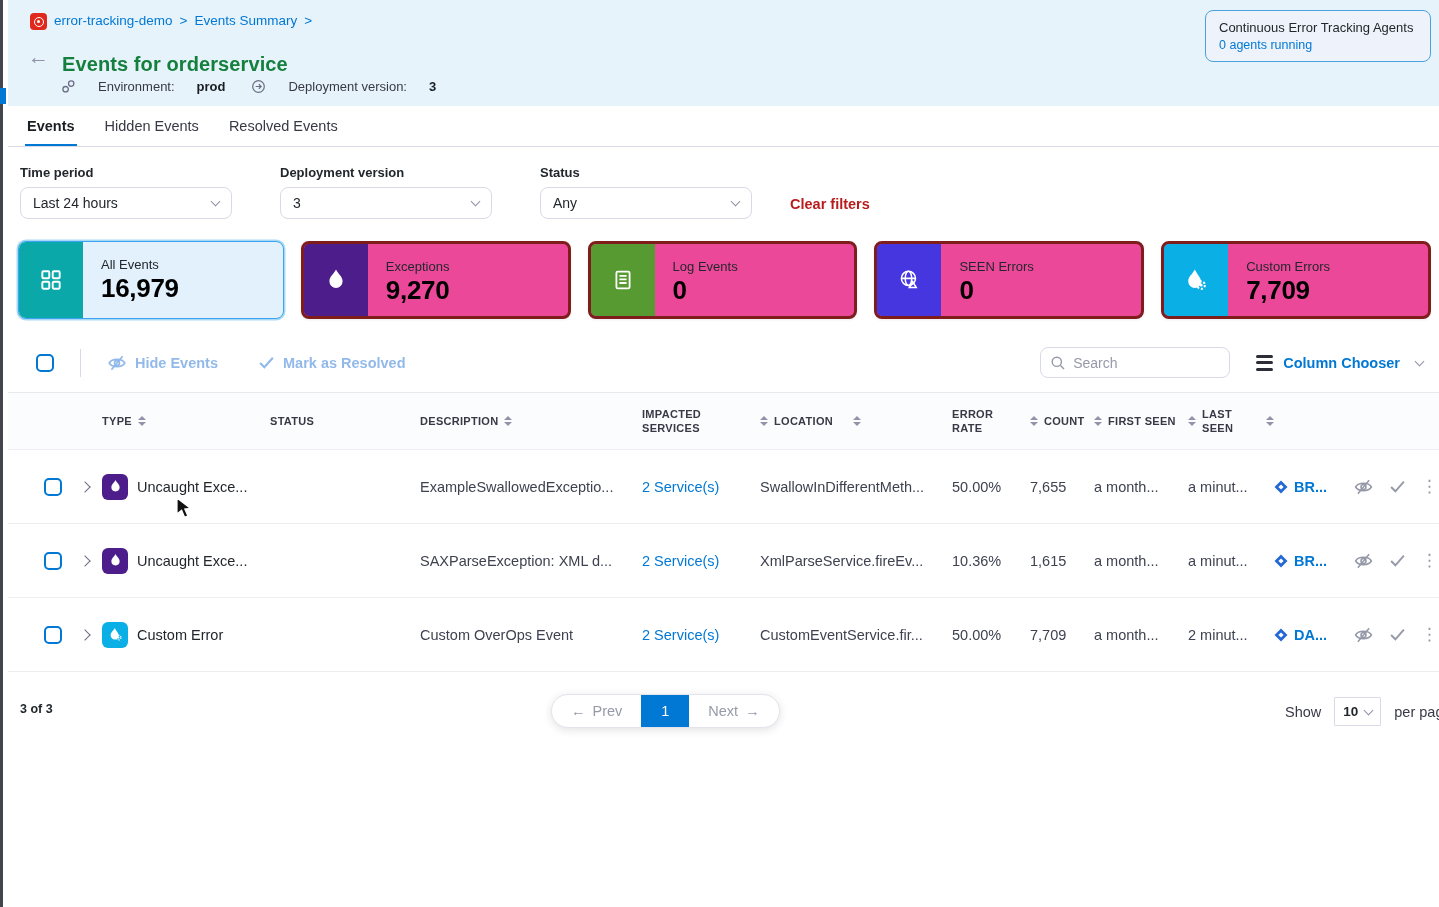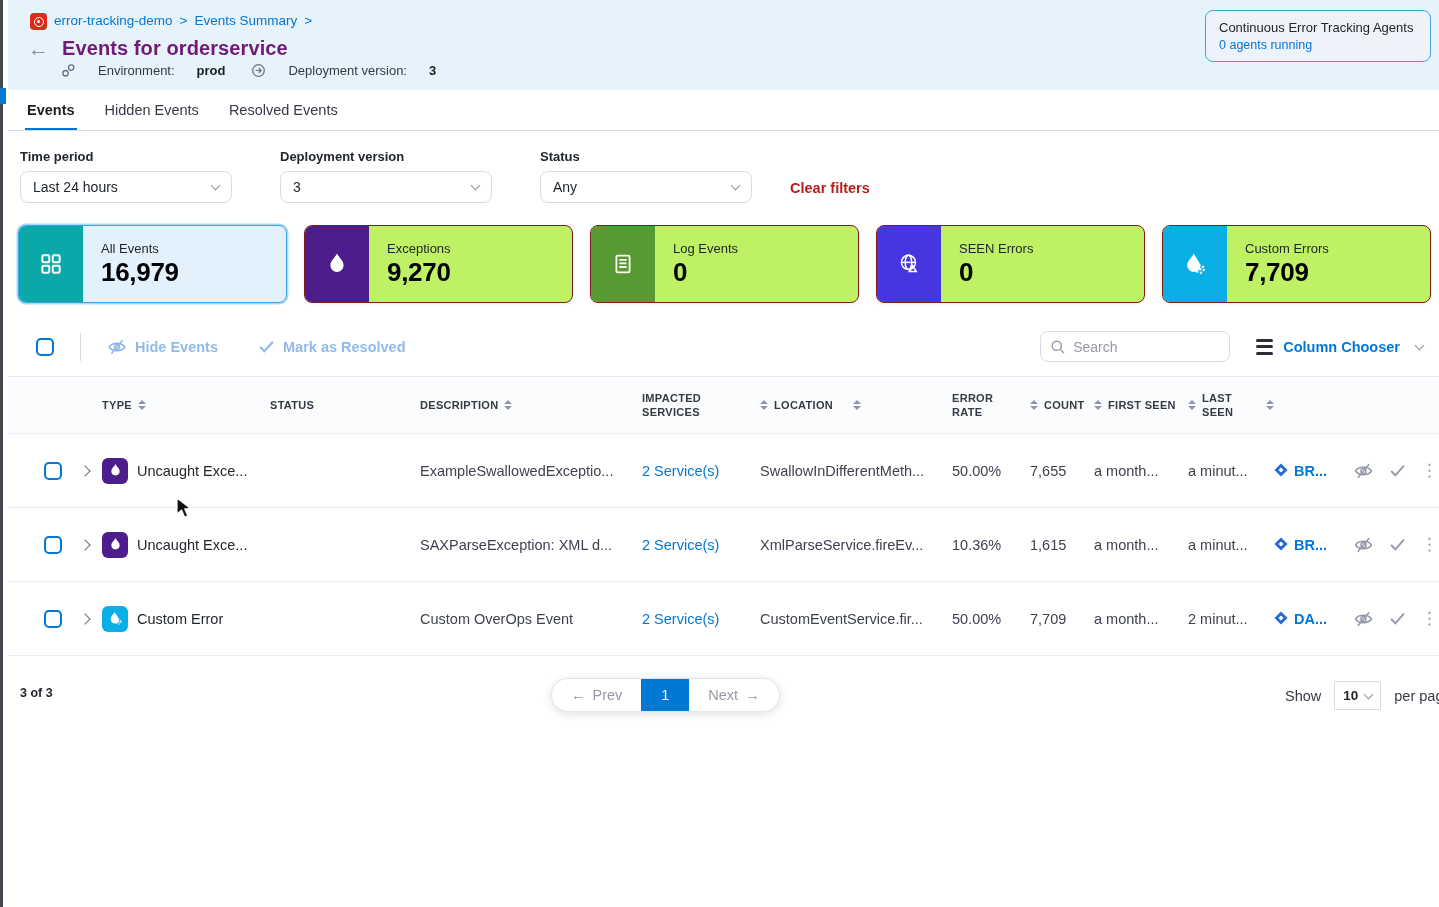--- a/index.html
+++ b/index.html
@@ -17,21 +17,21 @@
   .topbar { background:#e6f3fb; padding:13px 0 12px 0; position:relative; }
   .breadcrumb { display:flex; align-items:flex-start; gap:7px; margin-left:22px; font-size:13.5px; }
   .crash-icon { width:17px; height:17px; border-radius:4px; background:#e0291c; position:relative; flex:0 0 auto; }
   .crash-icon::before { content:""; position:absolute; left:3.5px; top:3.5px; width:8px; height:8px;
     border:1.6px solid #fff; border-radius:50%; }
   .crash-icon::after { content:""; position:absolute; left:7px; top:7px; width:3px; height:3px; background:#fff; border-radius:50%; }
   .bc-link { color:#0278d5; cursor:pointer; }
   .bc-sep { color:#0278d5; }
   .title-row { display:flex; align-items:center; gap:13px; margin:7px 0 3px 20px; }
   .back-arrow { font-size:21px; color:#8f92a6; line-height:1; }
-  .page-title { font-size:20px; font-weight:700; color:#701a75; letter-spacing:.1px; }
+  .page-title { font-size:20px; font-weight:700; color:#15803d; letter-spacing:.1px;margin-top:16px; }
   .meta-row { display:flex; align-items:center; gap:26px; margin-left:53px; font-size:13px; color:#383946; }
   .meta-item { display:flex; align-items:center; gap:22px; }
   .meta-item b { font-weight:700; color:#1b1e22; }
   .agents-box { position:absolute; right:8px; top:10px; width:226px; background:#eef2fa;
     border:1px solid #4aa2dd; border-radius:8px; padding:9px 13px; }
   .agents-title { font-size:13px; color:#22272d; }
   .agents-status { font-size:12.5px; color:#0278d5; margin-top:3px; }
 
   
   .tabs { display:flex; gap:26px; padding-left:17px; border-bottom:1px solid #d9dae5; background:#fff; }
@@ -44,21 +44,21 @@
   .filter-label { font-size:13px; font-weight:700; color:#22272d; margin-bottom:7px; }
   .select { height:32px; background:#fff; border:1px solid #d9dae5; border-radius:8px;
     display:flex; align-items:center; justify-content:space-between; padding:0 12px; font-size:14px; color:#22272d; cursor:pointer; }
   .filter-gap { width:12px; }
   .chev { width:7px; height:7px; border-right:1.7px solid #8f92a6; border-bottom:1.7px solid #8f92a6;
     transform:rotate(45deg); margin-top:-3px; flex:0 0 auto; }
   .clear-filters { font-size:14.5px; font-weight:700; color:#b91c1c; margin:0 0 7px 20px; cursor:pointer; }
 
   
   .cards { display:flex; gap:17px; padding:2px 8px 0 10px; }
-  .card { flex:1; height:78px; background:#bef264; border:1px solid #7f1d1d; border-radius:8px;
+  .card { flex:1; height:78px; background:#ec4899; border:3px solid #7f1d1d; border-radius:8px;
     display:flex; overflow:hidden; box-shadow:0 1px 3px rgba(40,41,61,.08); cursor:pointer; }
   .card.selected { background:#e2f1fb; border:1px solid #3ba5ee; box-shadow:0 0 0 1.5px #a8d8f8; }
   .card-iconblock { width:64px; flex:0 0 auto; display:flex; align-items:center; justify-content:center; }
   .card-body { padding:15px 0 0 18px; }
   .card-label { font-size:13px; color:#22272d; }
   .card-value { font-size:26px; font-weight:700; color:#000; letter-spacing:-.3px; margin-top:1px; }
 
   
   .toolbar { display:flex; align-items:center; margin-top:28px; padding:0 16px 14px 28px; }
   .cbox { width:18px; height:18px; border:2px solid #0278d5; border-radius:5px; background:#fff; cursor:pointer; flex:0 0 auto; }
@@ -86,21 +86,21 @@
   .sort i { width:0; height:0; border-left:4px solid transparent; border-right:4px solid transparent; }
   .sort .up { border-bottom:4.5px solid #9293ab; }
   .sort .down { border-top:4.5px solid #9293ab; }
   .cell-check { display:flex; justify-content:flex-end; padding-right:6px; }
   .cell-expand { display:flex; justify-content:center; cursor:pointer; }
   .expand-chev { width:8px; height:8px; border-right:1.8px solid #6b6d85; border-bottom:1.8px solid #6b6d85; transform:rotate(-45deg); }
   .cell-type { display:flex; align-items:center; gap:9px; font-size:14.5px; color:#22272d; }
   .type-icon { width:26px; height:26px; border-radius:6px; display:flex; align-items:center; justify-content:center; flex:0 0 auto; }
   .cell-text { font-size:14.5px; color:#3f4250; padding-right:8px; }
   .cell-link { font-size:14.5px; color:#0278d5; font-weight:500; cursor:pointer; }
-  .cell-version { display:flex; gap:6px; font-size:14.5px; font-weight:700; color:#0278d5; cursor:pointer; }
+  .cell-version { display:flex; align-items:center; gap:6px; font-size:14.5px; font-weight:700; color:#0278d5; cursor:pointer; }
   .cell-actions { display:flex; align-items:center; gap:15px; }
   .act-icon { cursor:pointer; display:flex; }
   .kebab { font-size:17px; color:#9699a8; letter-spacing:0; line-height:1; cursor:pointer; }
 
   
   .footer { position:relative; height:44px; margin-top:22px; }
   .row-summary { position:absolute; left:12px; top:8px; font-size:12.5px; font-weight:700; color:#22272d; }
   .pager { position:absolute; left:543px; top:0; height:34px; display:flex; background:#fff;
     border:1px solid #e3e5ec; border-radius:18px; overflow:hidden; box-shadow:0 2px 8px rgba(40,41,61,.14); }
   .pg-btn { display:flex; align-items:center; gap:7px; padding:0 19px; font-size:14.5px; color:#9699a8; cursor:pointer; }

